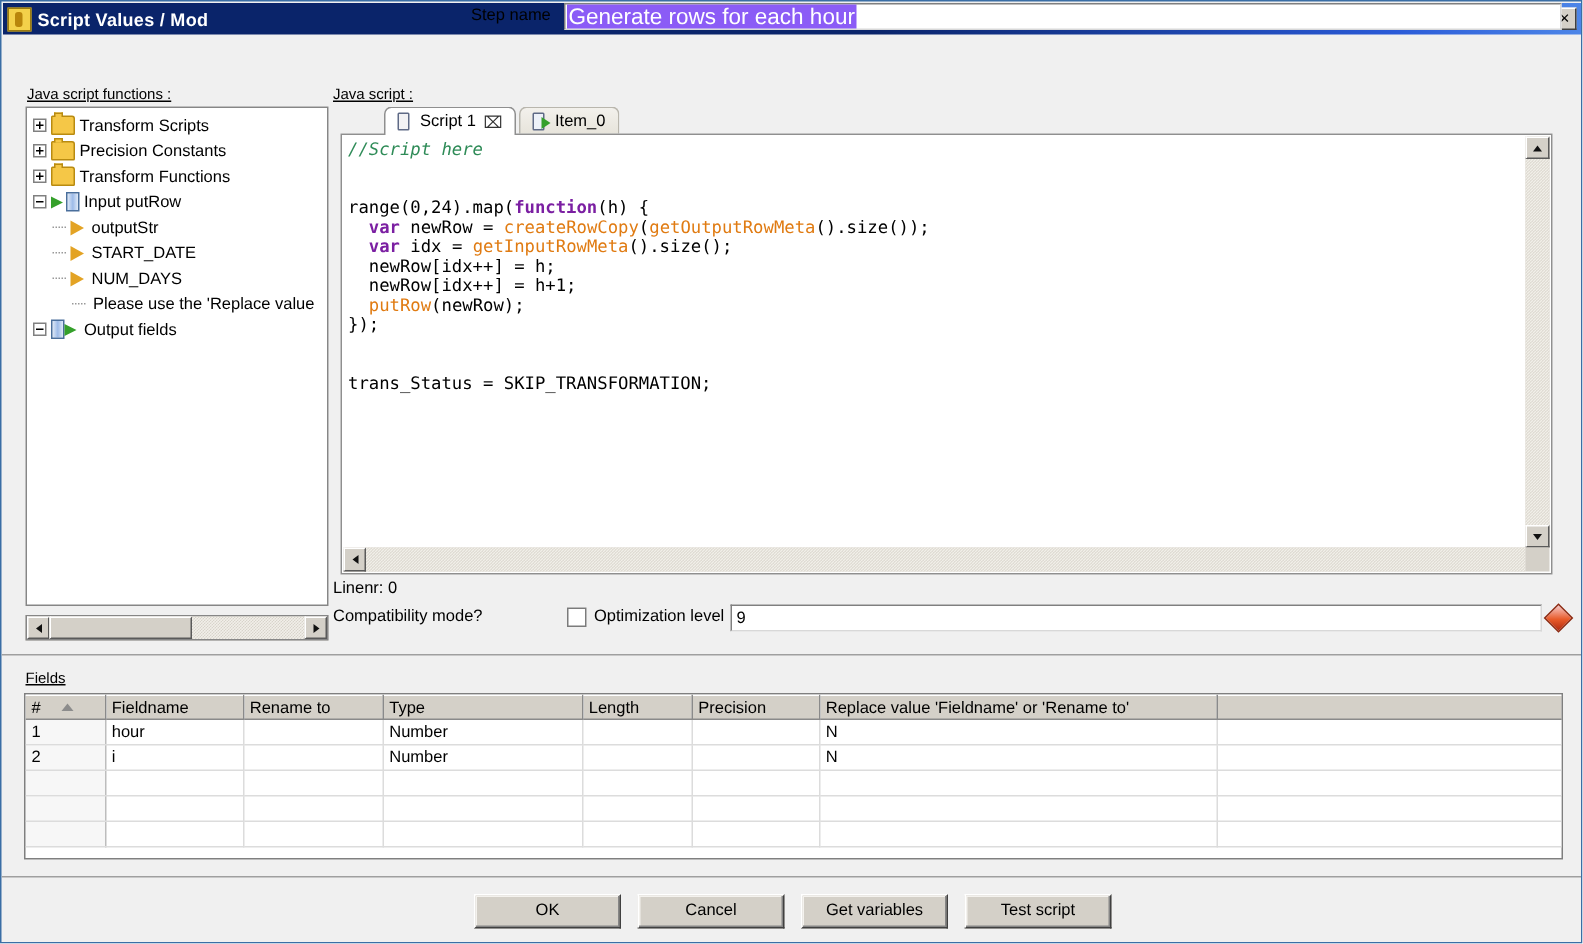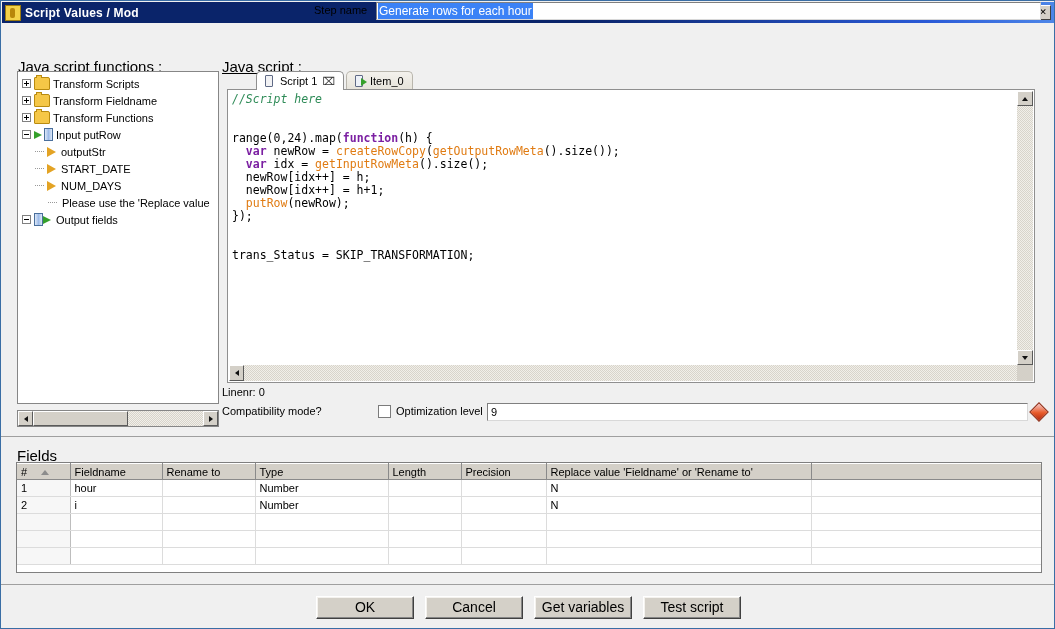--- a/index.html
+++ b/index.html
@@ -105,31 +105,31 @@
     border: 1px solid #7f7f7f;
     border-right-color: #d8d8d8;
     border-bottom-color: #d8d8d8;
     box-sizing: border-box;
     padding-left: 1px;
     display: flex;
     align-items: center;
     overflow: hidden;
   }
   .step-sel {
-    background: #3b82f6;
+    background: #8b5cf6;
     color: #ffffff;
-    font-size: 12px;
+    font-size: 15px;
     padding: 1px 1px 1px 1px;
     white-space: nowrap;
   }
 
   
   .sec-label {
     position: absolute;
-    font-size: 15px;
+    font-size: 10px;
     color: #000;
     white-space: nowrap;
     text-decoration: underline;
   }
   #lbl-tree { left: 17px; top: 57px; }
   #lbl-script { left: 221px; top: 57px; }
   #lbl-fields { left: 16px; top: 446px; }
 
   
   .tree-panel {
@@ -522,21 +522,21 @@
   }
   .btn {
     width: 98px; height: 23px;
     background: #d4d0c8;
     border: 1px solid #ffffff;
     border-right-color: #404040;
     border-bottom-color: #404040;
     box-shadow: inset -1px -1px 0 #868686, inset 1px 1px 0 #f4f2ee;
     box-sizing: border-box;
     font-family: "Liberation Sans", sans-serif;
-    font-size: 14px;
+    font-size: 11px;
     color: #000;
     text-align: center;
     line-height: 21px;
     cursor: default;
   }
 </style>
 </head>
 <body>
 
 <div id="app">
@@ -567,21 +567,21 @@
   <div class="tree-panel">
     <div class="tree-inner" id="tree-inner">
         <div class="tnode">
           <span class="expander plus"></span>
           <span class="ico-folder"></span>
           <span class="tlabel">Transform Scripts</span>
         </div>
         <div class="tnode">
           <span class="expander plus"></span>
           <span class="ico-folder"></span>
-          <span class="tlabel">Transform Fieldname</span>
+          <span class="tlabel">Precision Constants</span>
         </div>
         <div class="tnode">
           <span class="expander plus"></span>
           <span class="ico-folder"></span>
           <span class="tlabel">Transform Functions</span>
         </div>
         <div class="tnode">
           <span class="expander"></span>
           <span class="ico-arrow-g"></span>
           <span class="ico-col"></span>

